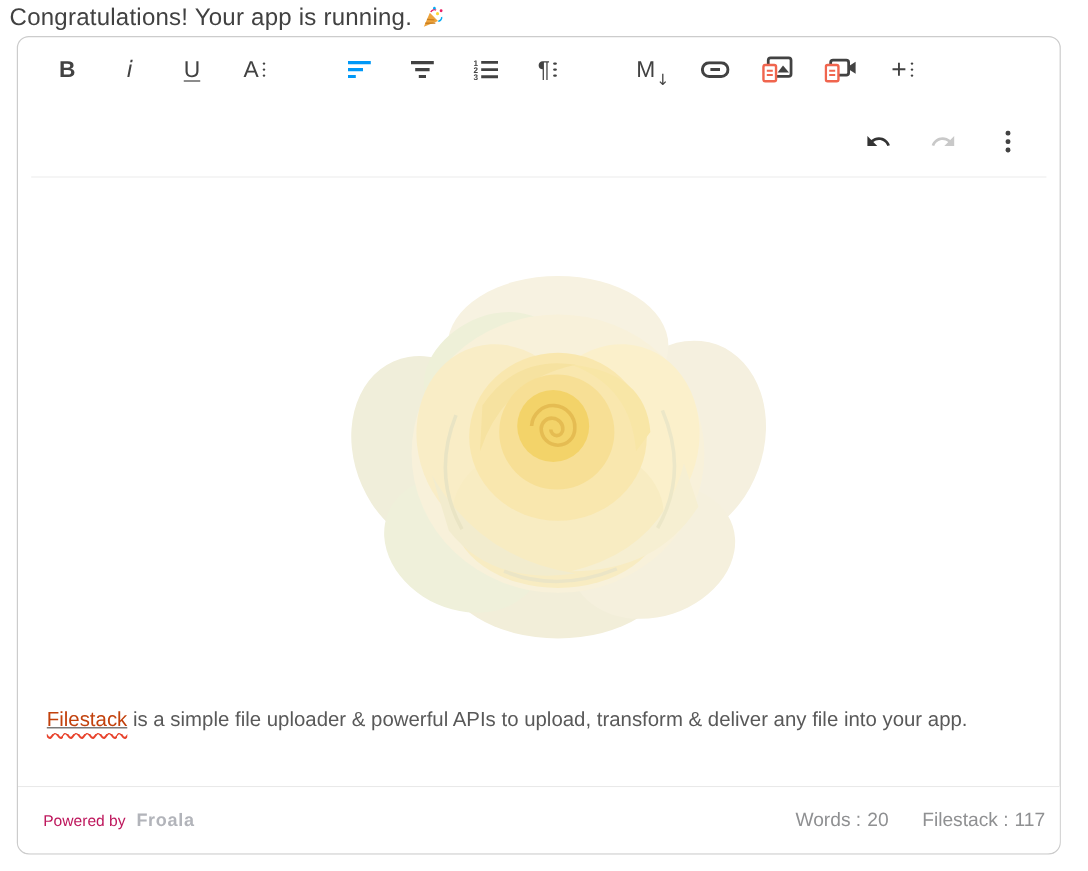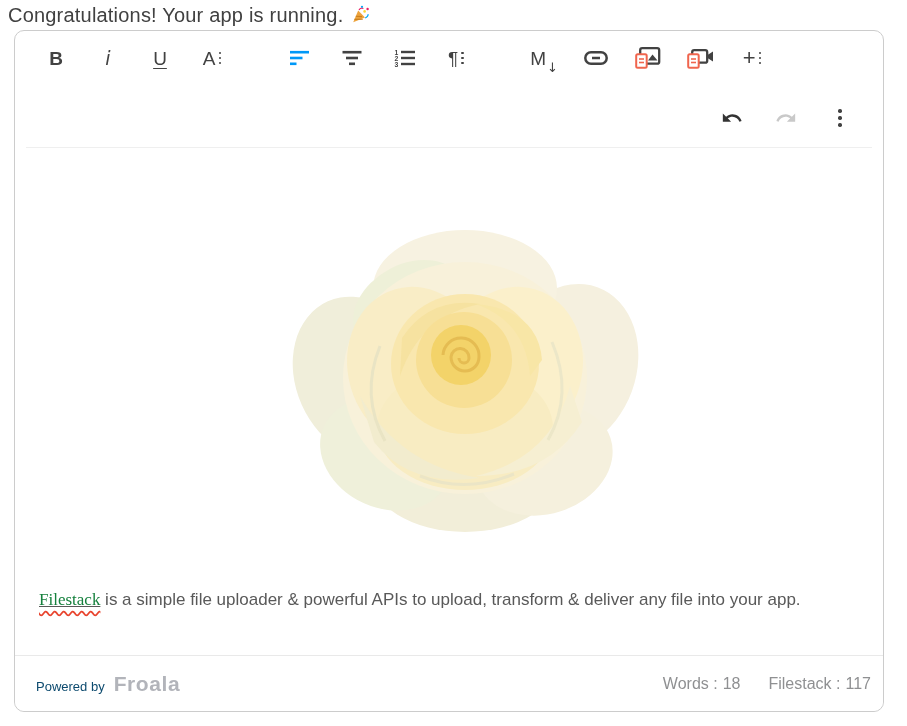--- a/index.html
+++ b/index.html
@@ -47,32 +47,32 @@
   .tbtn.disabled { cursor:default; }
 
   .toolbar-divider { height:1px; background:#efefef; margin:10px 11px 0 11px; }
 
   
   .content { position:relative; height:508px; overflow:hidden; cursor:text; }
   .rose { display:block; margin:78px auto 0 auto; transform:translateX(16px); }
   .paragraph {
     margin:54px 24px 0 24px; font-size:17px; line-height:20px; color:#595959;
   }
-  .fs-link { color:#15803d; text-decoration:underline; text-decoration-color:#595959; cursor:pointer;font-family:Liberation Serif, serif; }
+  .fs-link { color:#c2410c; text-decoration:underline; text-decoration-color:#595959; cursor:pointer; }
   .squiggle { text-decoration:underline wavy #e8442e; text-decoration-skip-ink:none; text-underline-offset:5px; }
 
   
   .footer {
     position:absolute; left:0; right:0; bottom:0; height:56px;
     border-top:1px solid #e9e9e9; border-radius:0 0 10px 10px;
     display:flex; align-items:center; padding:0 12px 0 21px; background:#fff;
   }
   .powered { display:flex; align-items:baseline; gap:9px; text-decoration:none; cursor:pointer; }
-  .powered-by { font-size:13px; color:#0c4a6e; }
-  .brand { font-size:21px; color:#b2b4ba; font-weight:600; letter-spacing:0.6px; }
+  .powered-by { font-size:13px; color:#be185d; }
+  .brand { font-size:15px; color:#b2b4ba; font-weight:600; letter-spacing:0.6px; }
   .counters { margin-left:auto; display:flex; align-items:flex-start; gap:28px; }
   .counter { font-size:16px; color:#8f9092; display:flex; gap:5px; }
 </style>
 </head>
 <body>
 
 <div class="stage">
 
   <div class="page-title">
     <span>Congratulations! Your app is running.</span>
@@ -252,21 +252,21 @@
     </div>
 
     <div class="footer">
       <a class="powered">
         <span class="powered-by">Powered by</span>
         <span class="brand">Froala</span>
       </a>
       <div class="counters">
         <span class="counter">
           <span>Words :</span>
-          <span>18</span>
+          <span>20</span>
         </span>
         <span class="counter">
           <span>Filestack :</span>
           <span>117</span>
         </span>
       </div>
     </div>
 
   </div>
 </div>

